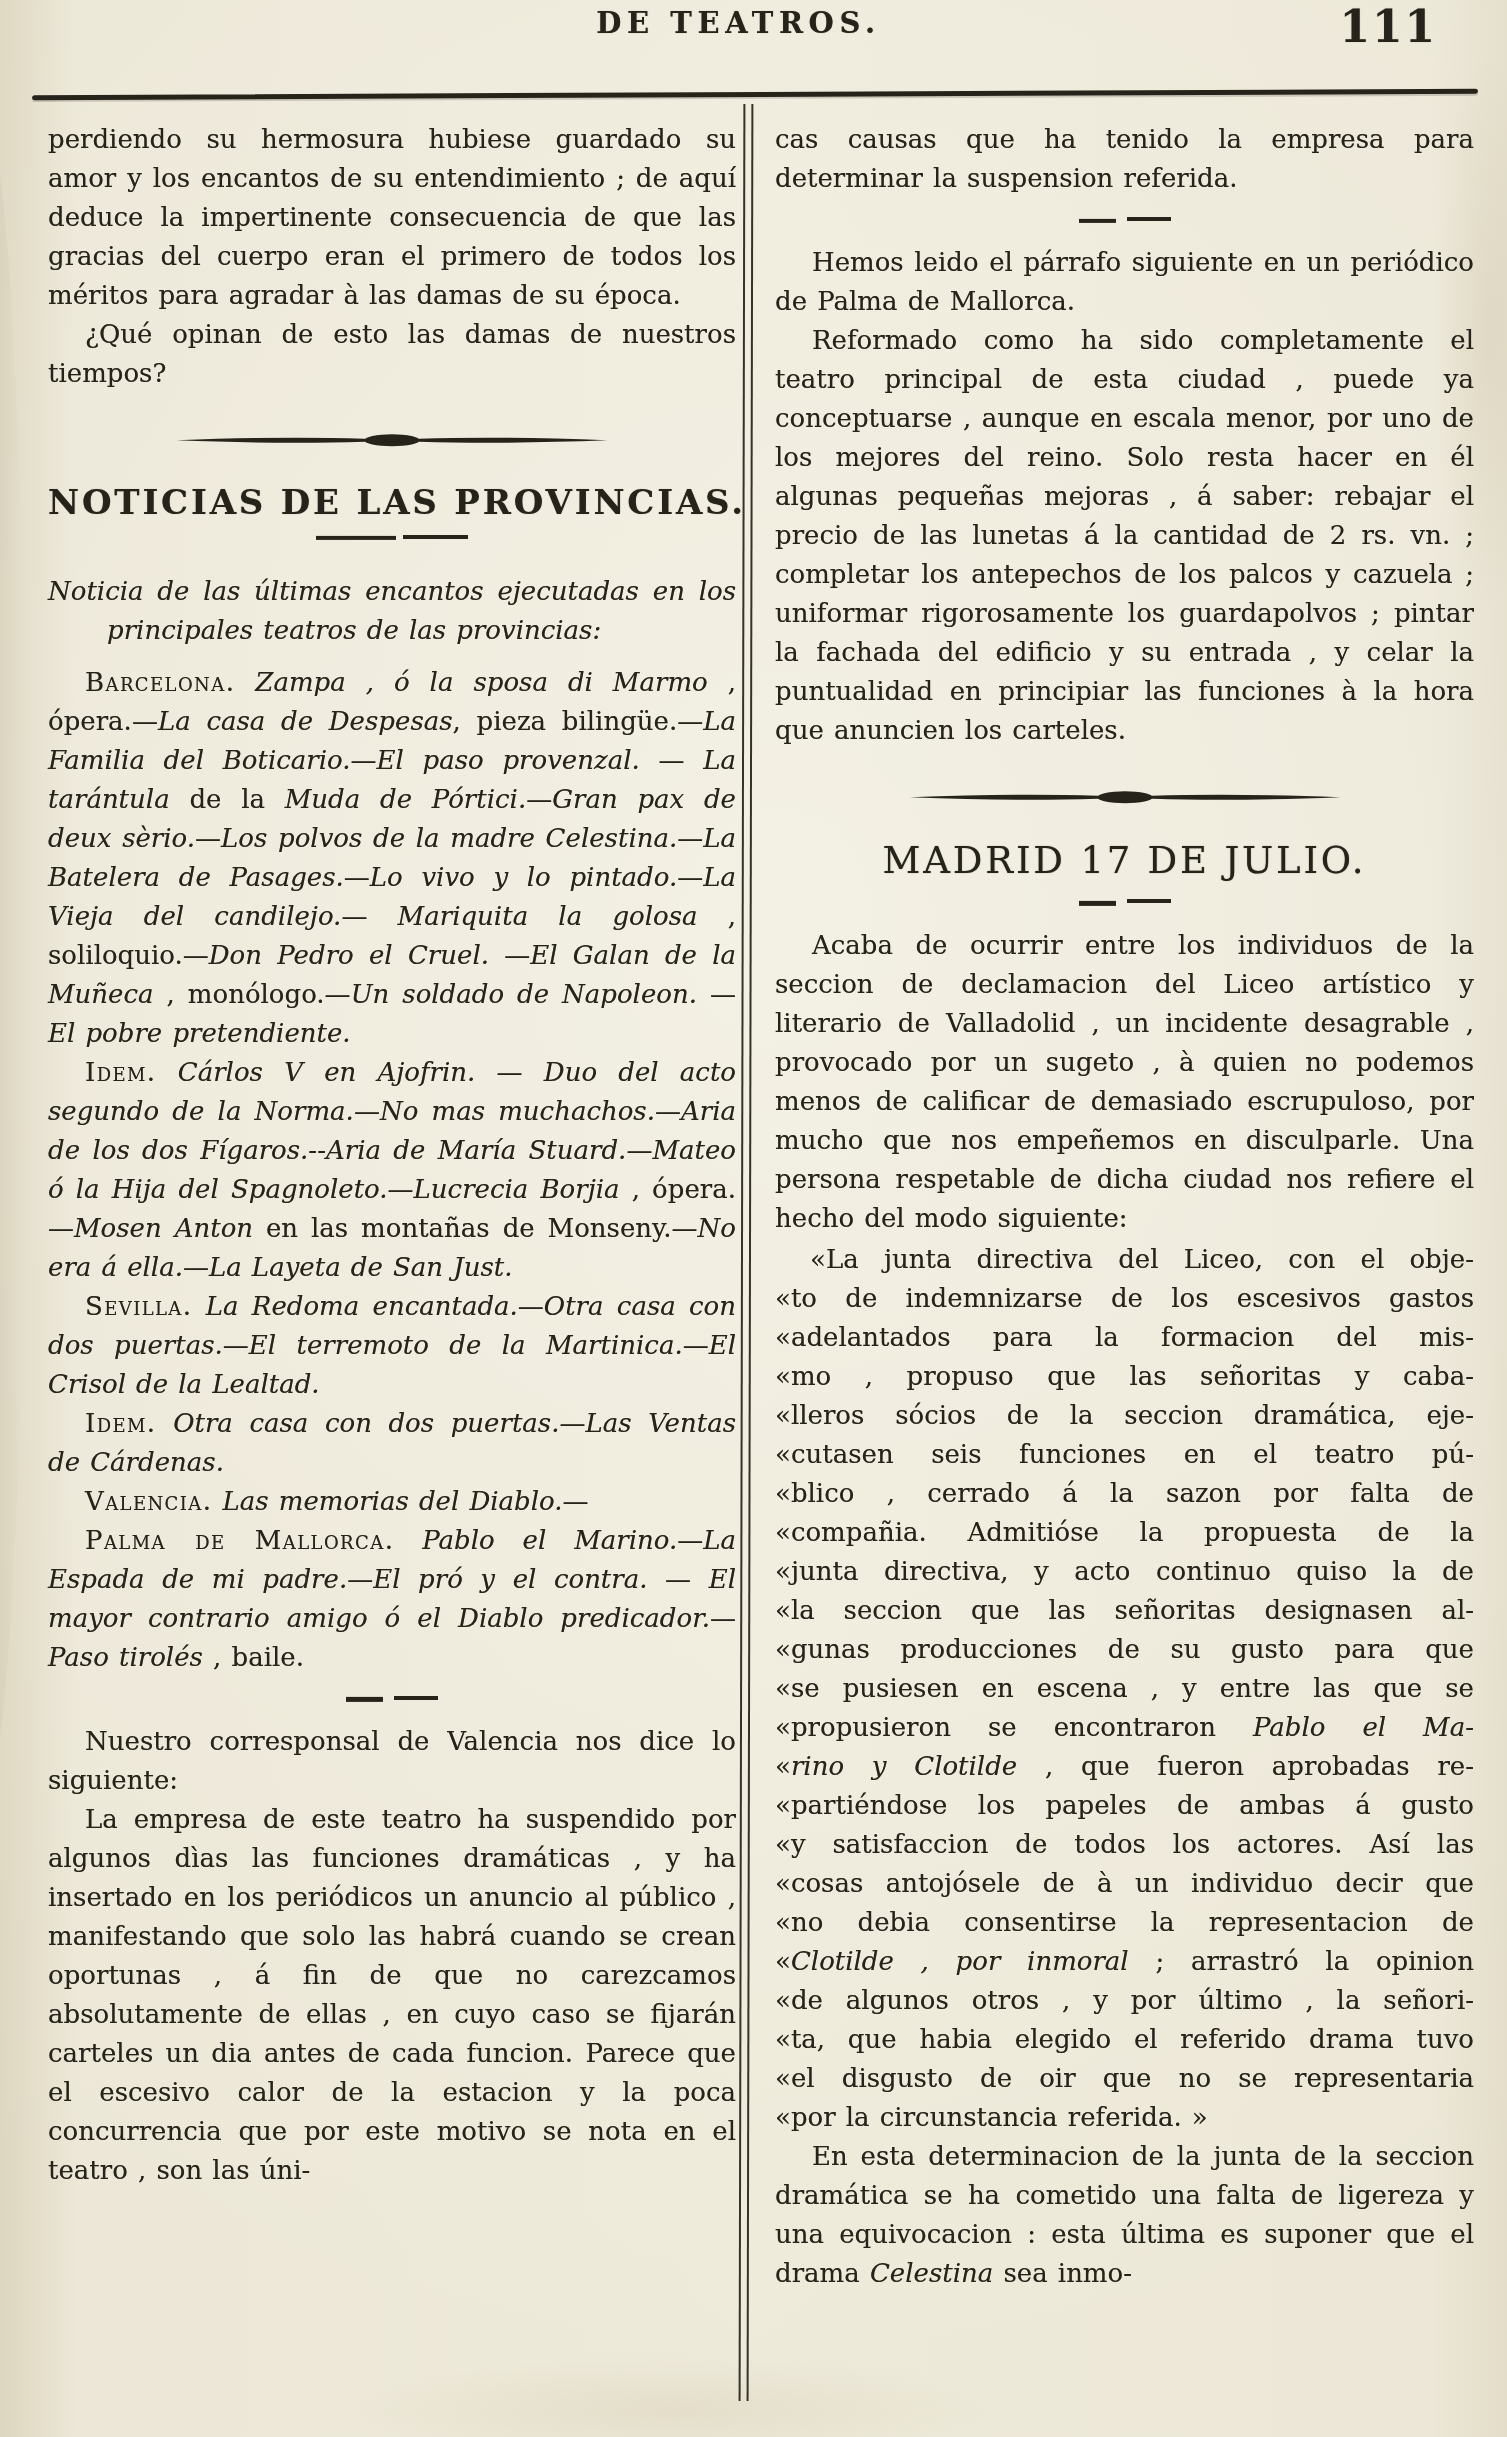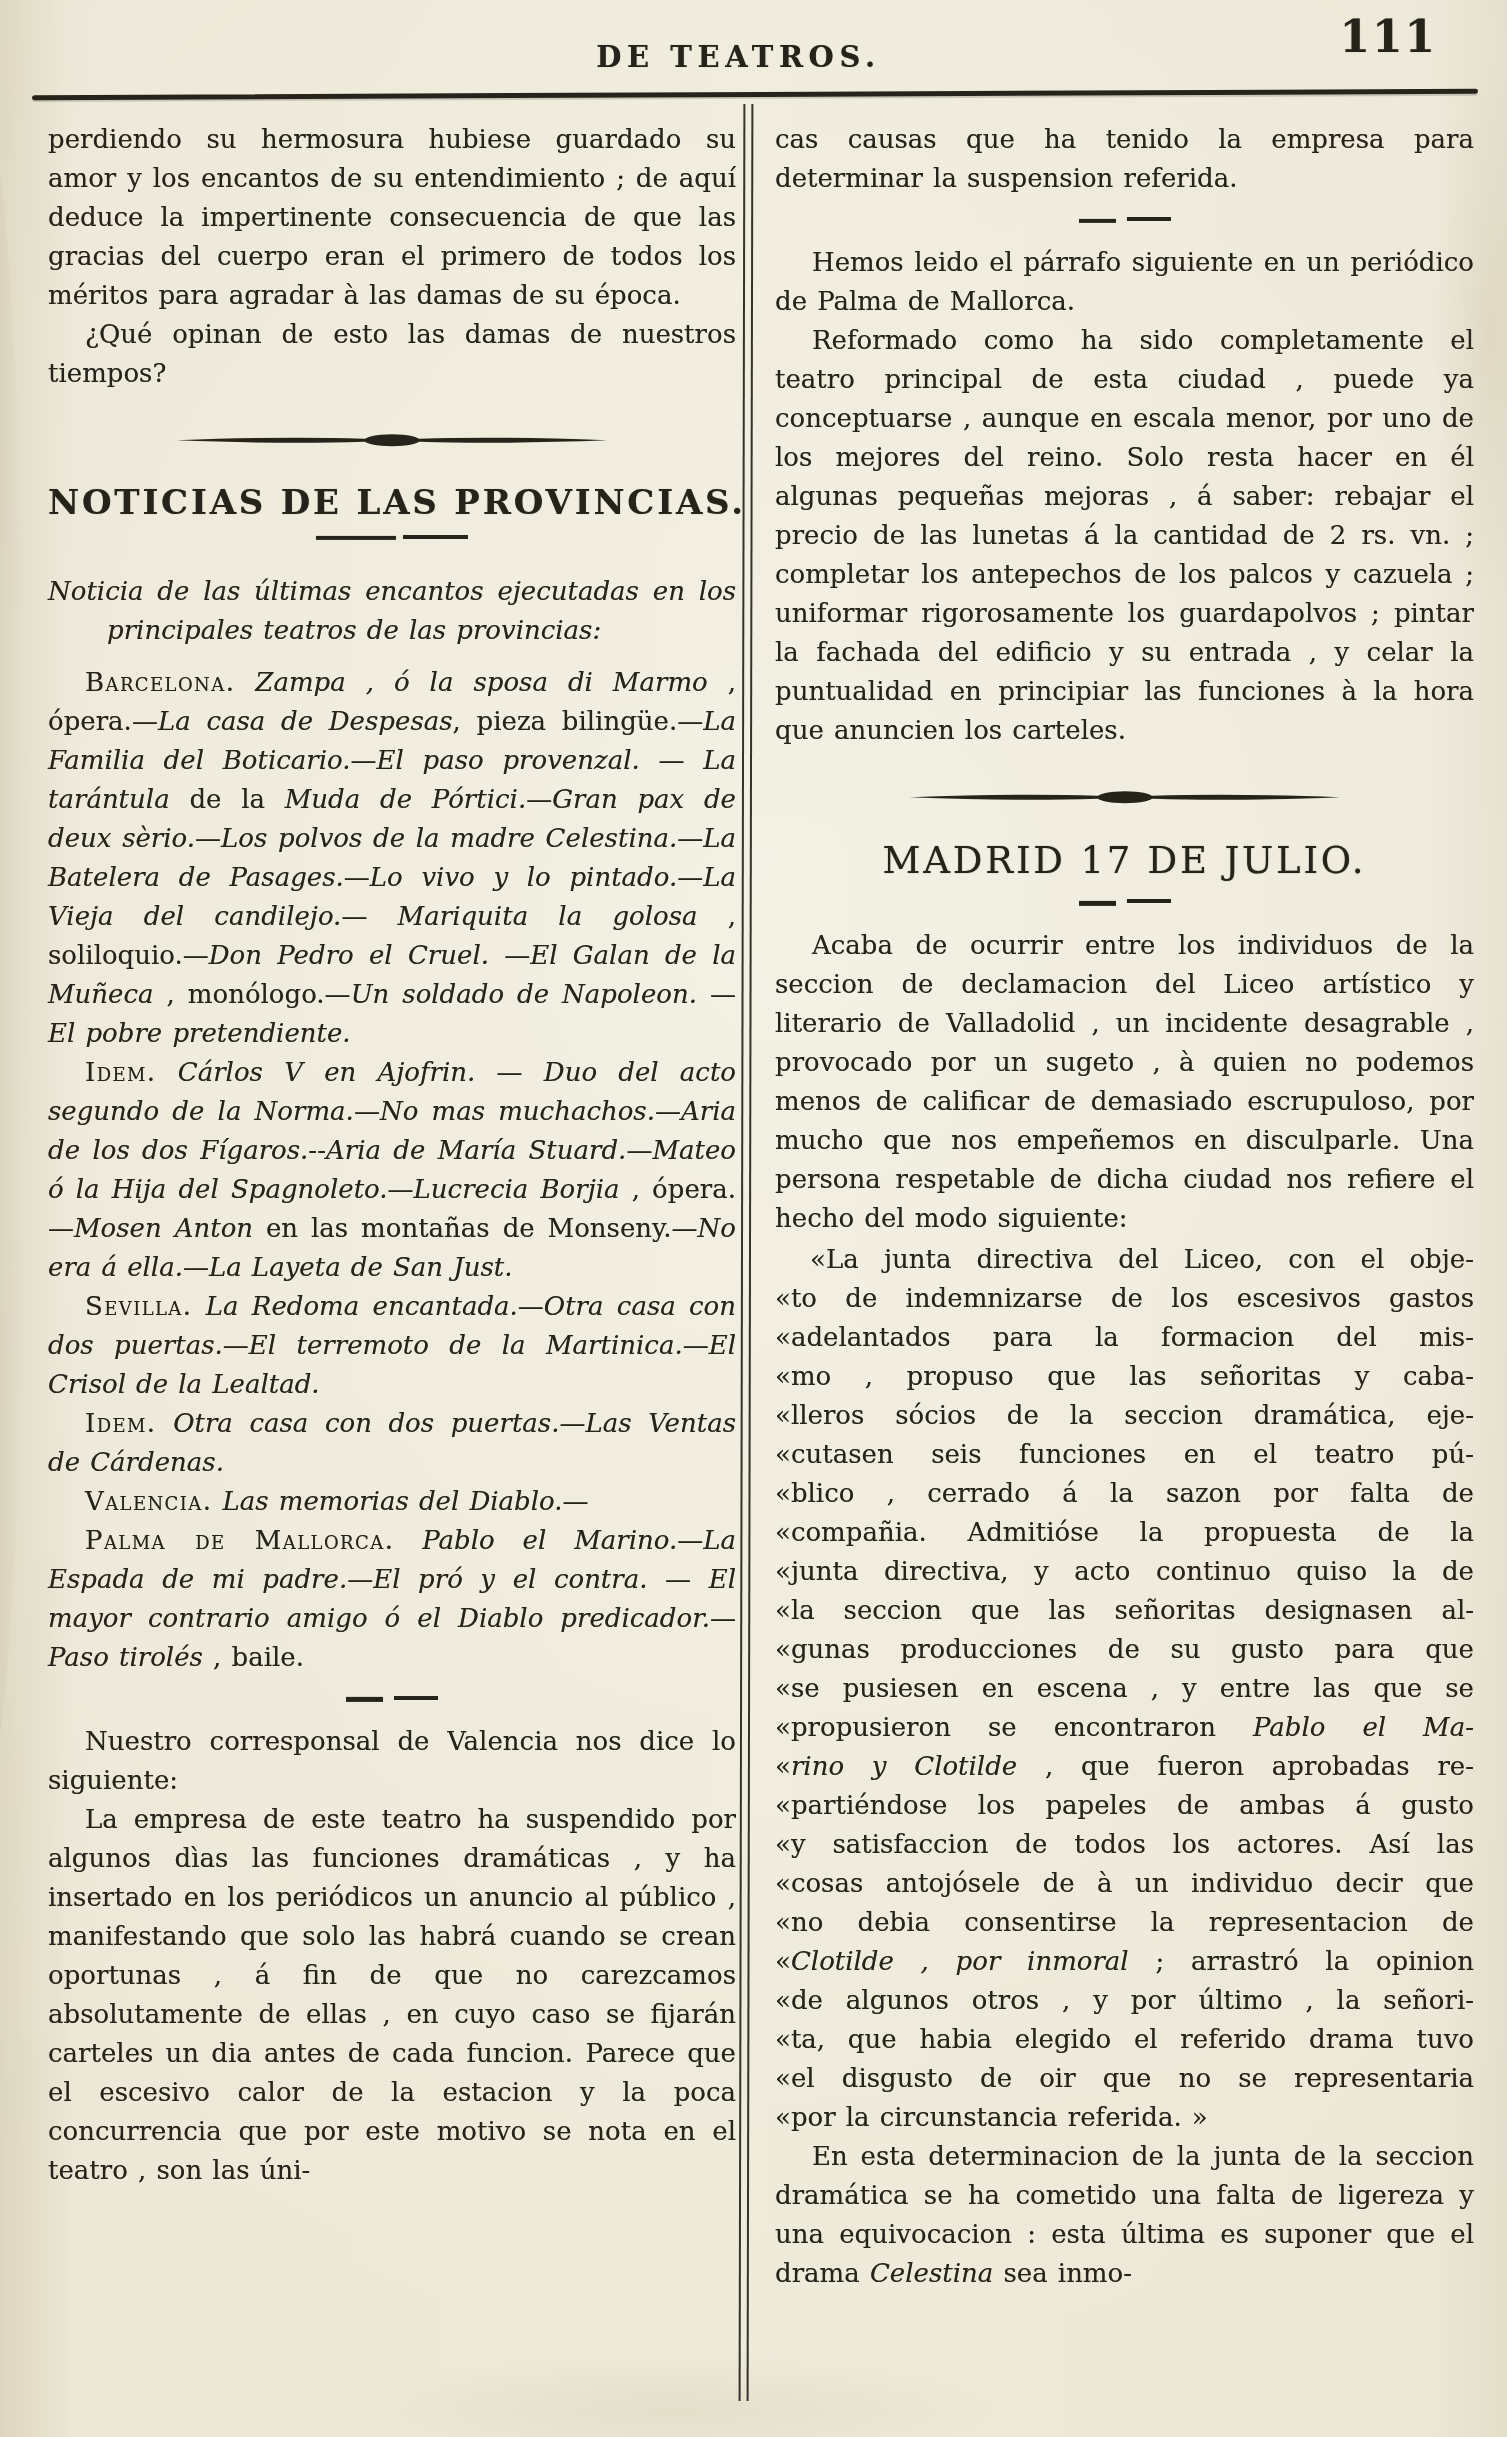--- a/index.html
+++ b/index.html
@@ -13,26 +13,26 @@
       linear-gradient(90deg, #ddd6bf 0%, #ece7d6 5%, #eeead9 50%, #ece7d6 95%, #e3ddc9 100%),
       linear-gradient(180deg, #e7e1cd 0%, #eeead9 6%, #eeead9 94%, #e5dfcb 100%),
       var(--paper);
   }
   .stain { position:absolute; border-radius:50%; pointer-events:none; }
   .stain.s1 { left:-56px; top:121px; width:83px; height:1668px; background:linear-gradient(90deg, rgba(120,105,70,0.18), rgba(120,105,70,0)); }
   .stain.s2 { right:-37px; top:56px; width:111px; height:556px; background:radial-gradient(closest-side, rgba(150,130,80,0.10), rgba(150,130,80,0)); }
   .stain.s3 { left:352px; bottom:-28px; width:649px; height:111px; background:radial-gradient(closest-side, rgba(140,120,75,0.10), rgba(140,120,75,0)); }
 
   .header-title {
-    position:absolute; top:40px; left:49%; transform:translateX(-50%);
+    position:absolute; top:6px; left:49%; transform:translateX(-50%);
     font-size:29px; font-weight:bold; letter-spacing:5.6px; white-space:nowrap;
     text-shadow:0 0 0.9px rgba(30,25,15,0.4);
   }
   .page-number {
-    position:absolute; top:11px; right:70px;
+    position:absolute; top:1px; right:70px;
     font-size:44px; font-weight:bold; letter-spacing:1.9px;
     text-shadow:0 0 0.9px rgba(30,25,15,0.4);
   }
   .top-rule {
     position:absolute; top:92px; left:31.5px; width:1446px; height:4.6px;
     background:var(--ink); transform:rotate(-0.25deg); border-radius:2.8px;
     box-shadow:0 1.9px 0 rgba(40,35,25,0.18);
   }
   .col-rule {
     position:absolute; top:104px; left:741px; width:10.2px; height:2297px;

